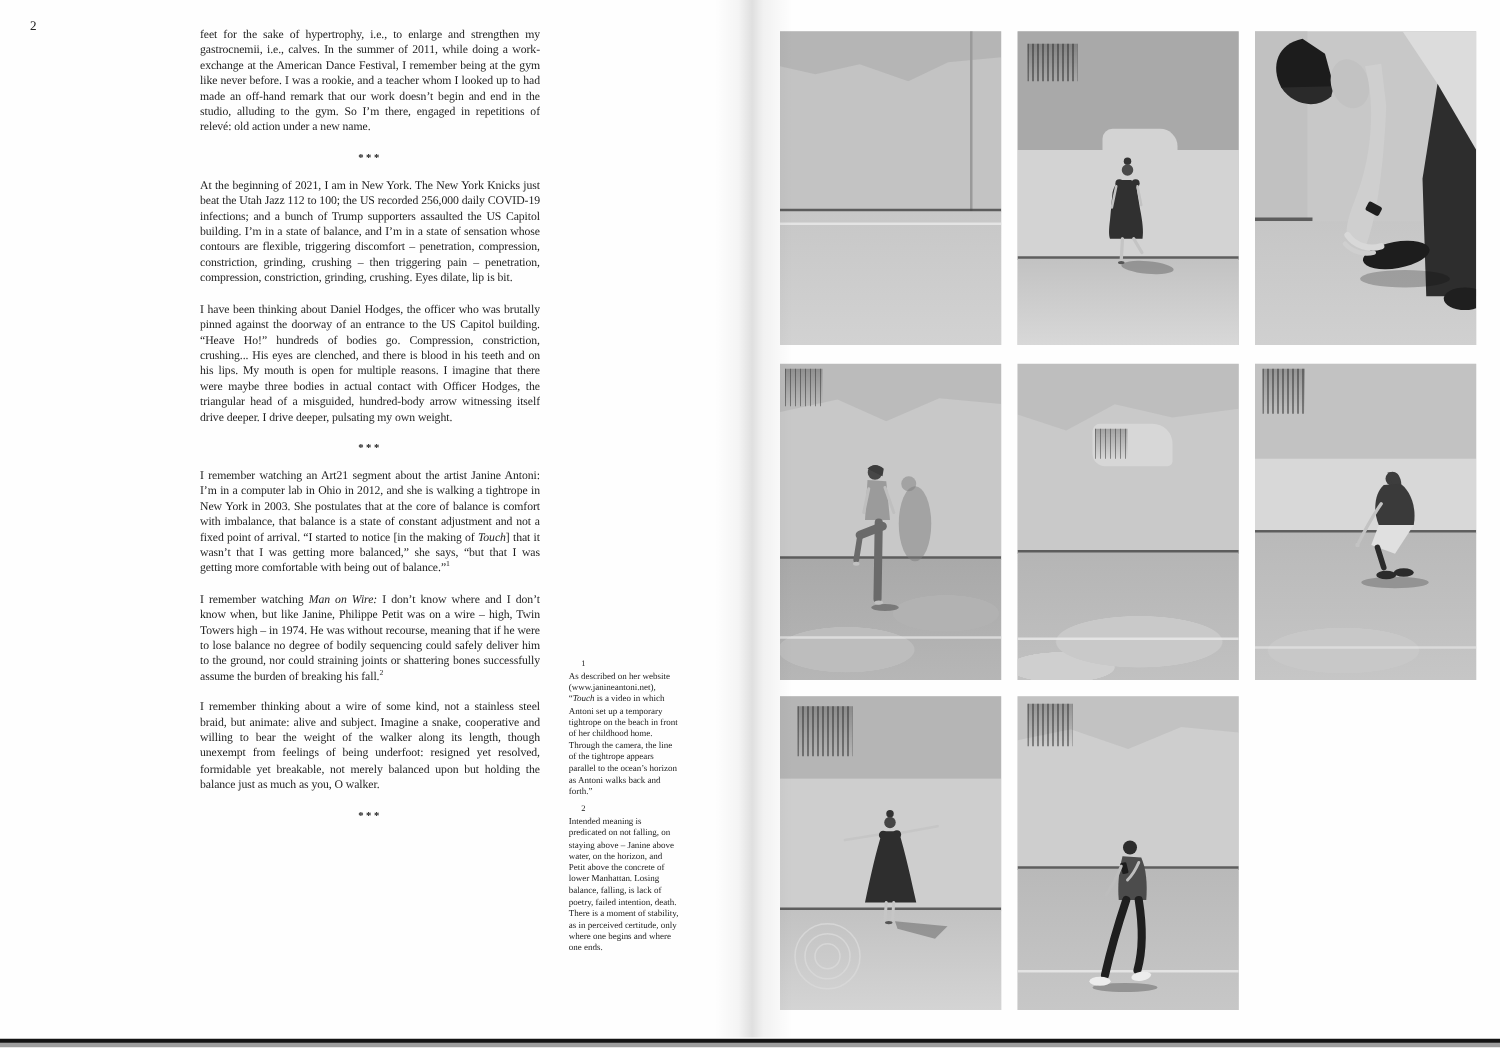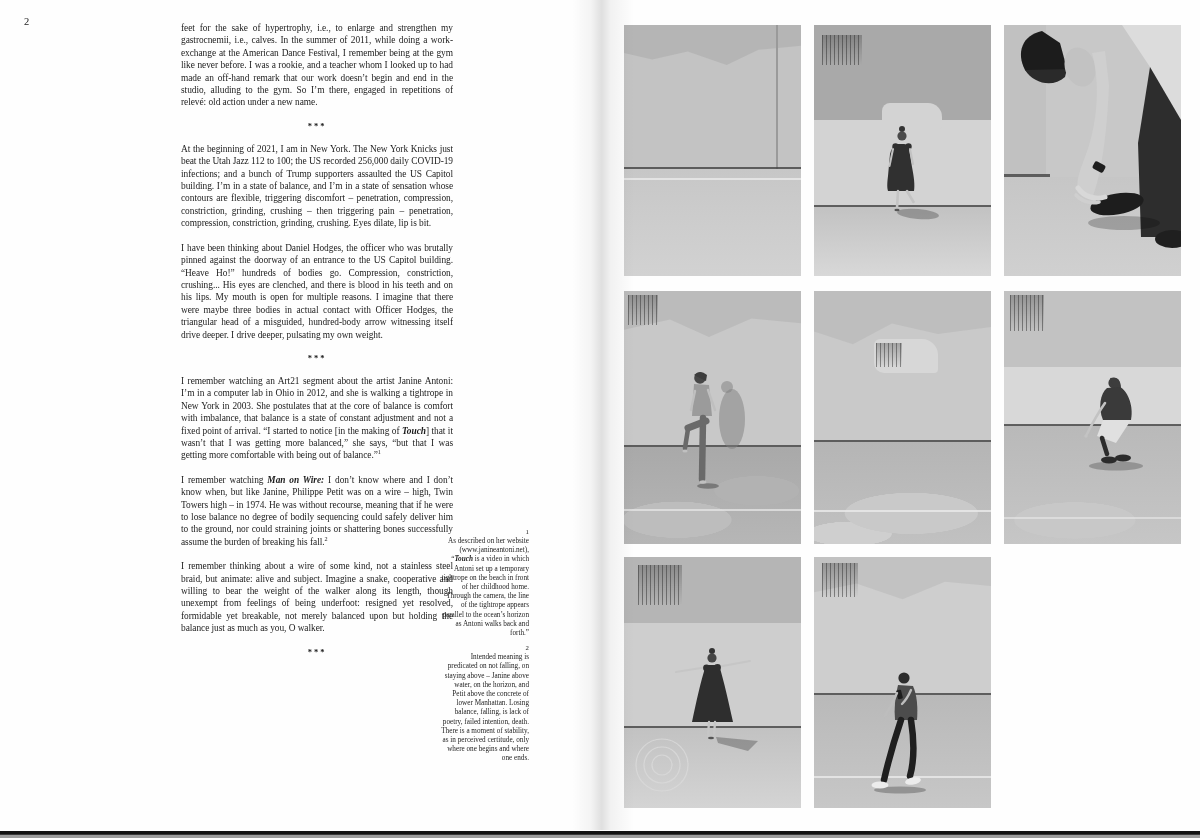--- a/index.html
+++ b/index.html
@@ -6,34 +6,34 @@
   body{
     width:1200px;height:838px;overflow:hidden;background:#ffffff;
     font-family:"Liberation Serif","DejaVu Serif",serif;color:#1c1c1c;
     position:relative;
   }
   .spread{position:absolute;inset:0;background:#fefefe;}
   
   .page-left{position:absolute;left:0;top:0;width:597px;height:830px;background:#fefefe;}
   .page-number{position:absolute;left:24px;top:16px;font-size:10.5px;color:#222;}
   .text-column{
-    position:absolute;left:181px;top:22px;width:272px;height:800px;overflow:hidden;
+    position:absolute;left:160px;top:22px;width:272px;height:800px;overflow:hidden;
     font-size:9.4px;line-height:12.4px;text-align:justify;letter-spacing:-0.05px;
     -webkit-hyphens:auto;hyphens:auto;
   }
   .para{margin:0 0 12px 0;}
   .divider{
     text-align:center;font-weight:bold;font-size:8.5px;letter-spacing:2px;
     line-height:11px;margin:0 0 11px 0;color:#141414;
   }
-  .it{font-style:italic;font-weight:bold;}
+  .it{font-style:italic;}
   sup{font-size:6.2px;line-height:0;vertical-align:super;}
   .footnotes{
-    position:absolute;left:440px;top:528px;width:89px;
-    font-size:7.2px;line-height:9.2px;text-align:right;color:#1c1c1c;
+    position:absolute;left:455px;top:528px;width:89px;
+    font-size:7.2px;line-height:9.2px;text-align:left;color:#1c1c1c;
   }
   .fn{margin-bottom:6px;}
   .fn-num{padding-left:10px;font-size:6.8px;line-height:8px;margin-bottom:1px;}
   
   .gutter{
     position:absolute;left:572px;top:0;width:62px;height:830px;pointer-events:none;
     background:linear-gradient(to right,rgba(0,0,0,0) 0%,rgba(0,0,0,0.04) 30%,
       rgba(0,0,0,0.12) 48%,rgba(0,0,0,0.05) 62%,rgba(0,0,0,0) 100%);
   }
   .book-edge{

